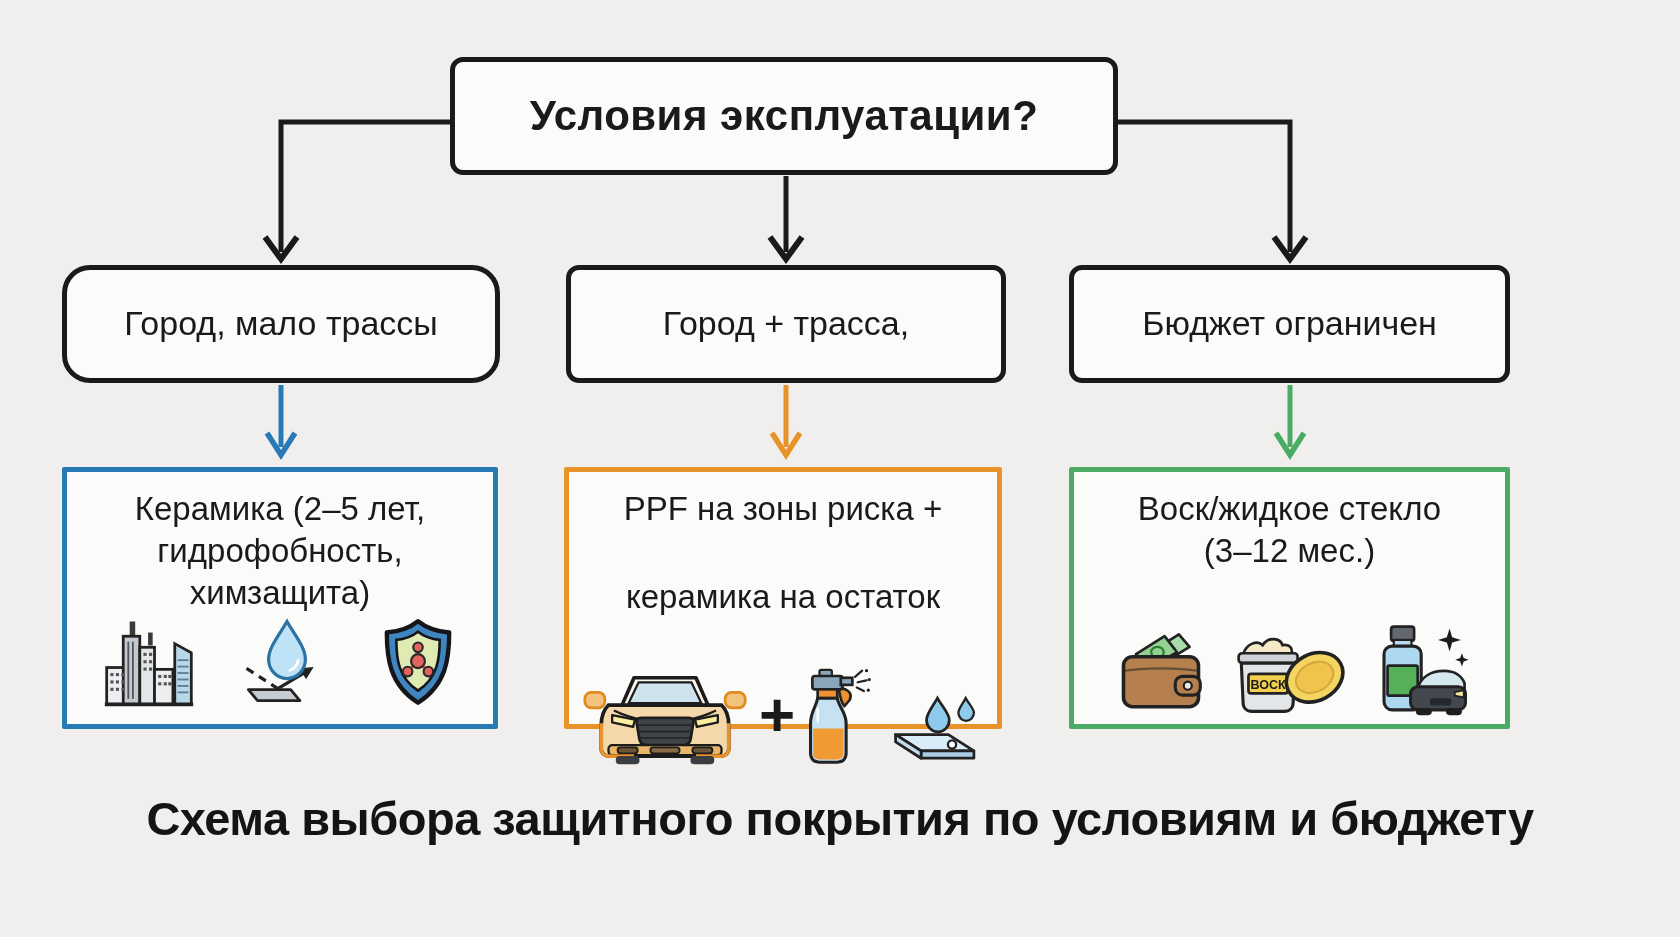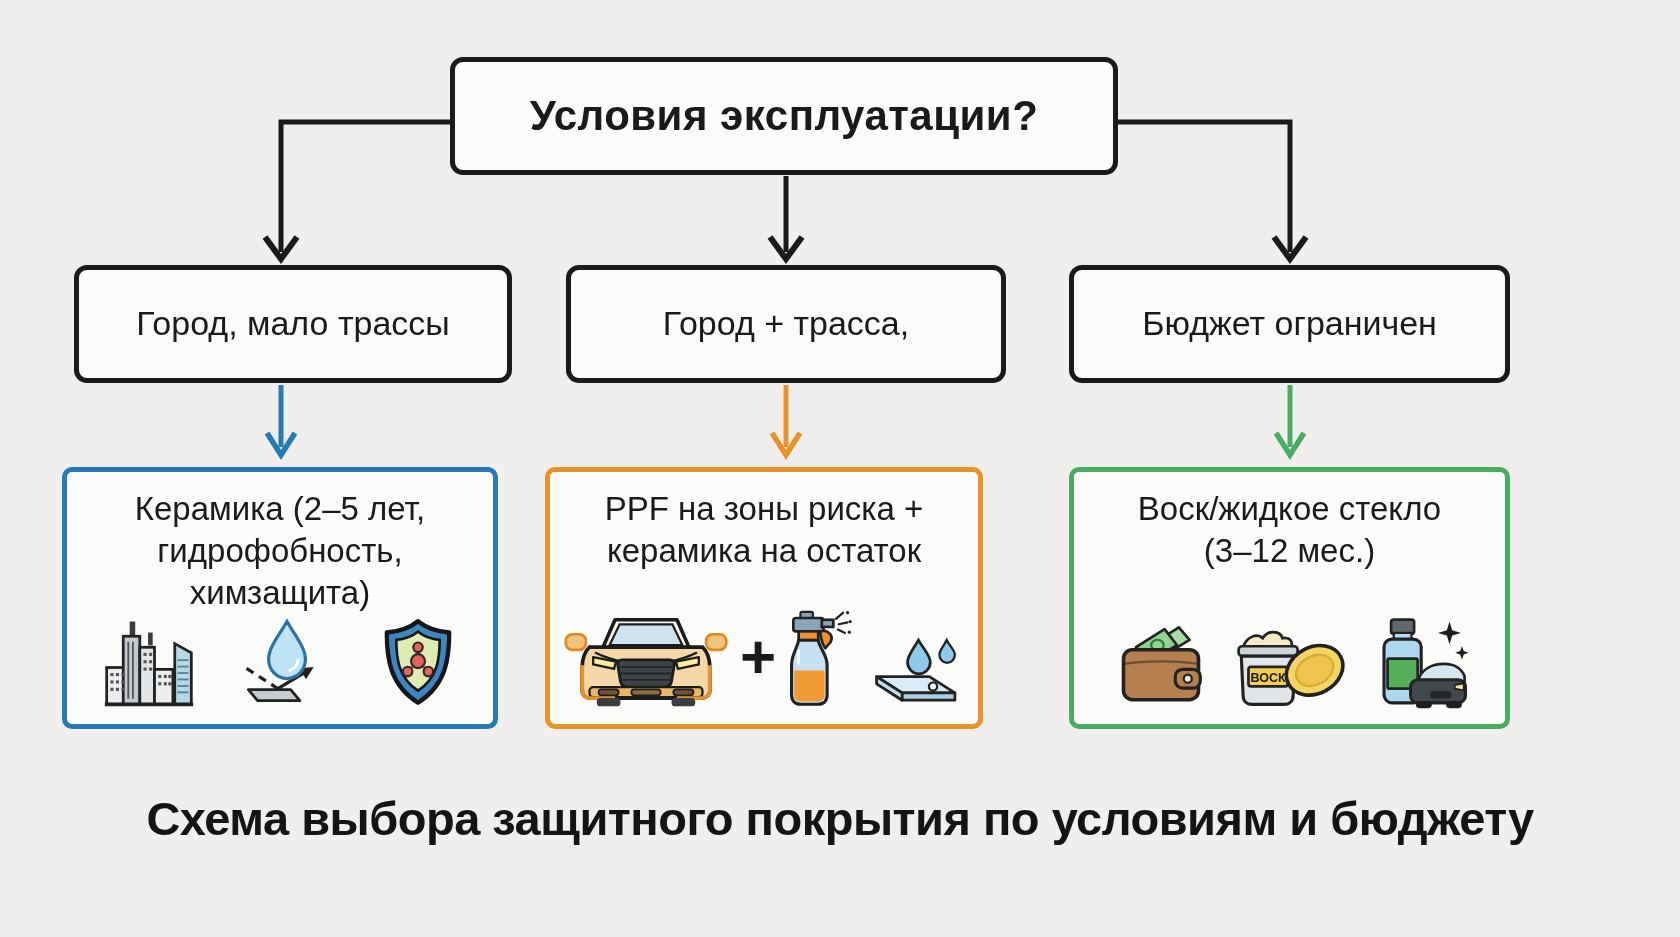--- a/index.html
+++ b/index.html
@@ -23,41 +23,41 @@
     border-radius:13px;
   }
   .root-node{
     left:450px;top:57px;width:668px;height:118px;
     font-size:42px;font-weight:700;letter-spacing:.5px;
   }
   .cond-node{
     top:265px;height:118px;
     font-size:34px;font-weight:500;line-height:1.22;
   }
-  .cond-1{left:74px;width:438px;}
+  .cond-1{left:62px;width:438px;border-radius:28px;}
   .cond-2{left:566px;width:440px;gap:38px;}
   .cond-3{left:1069px;width:441px;}
   .result-node{
     top:467px;height:262px;
-    border-radius:10px;
+    border-radius:2px;
     justify-content:flex-start;
     padding-top:16px;
     font-size:33px;font-weight:500;line-height:1.28;
   }
   .result-1{left:62px;width:436px;}
-  .result-2{left:545px;width:438px;}
+  .result-2{left:564px;width:438px;gap:46px;}
   .result-3{left:1069px;width:441px;}
   .line{display:block;}
   .icon-row{
     display:flex;align-items:flex-end;justify-content:center;
     width:100%;margin-top:auto;
   }
   .row-1{gap:46px;padding-bottom:16px;}
   .row-2{gap:10px;padding-bottom:14px;}
-  .row-3{gap:16px;padding-bottom:15px;}
+  .row-3{gap:16px;padding-bottom:8px;}
   .plus{
     font-size:62px;font-weight:700;line-height:1;
     padding:0 2px 22px 2px;
   }
   .caption{
     position:absolute;left:0;top:791px;width:1680px;
     text-align:center;
     font-size:47px;font-weight:700;letter-spacing:-0.5px;
     color:#141414;
   }

